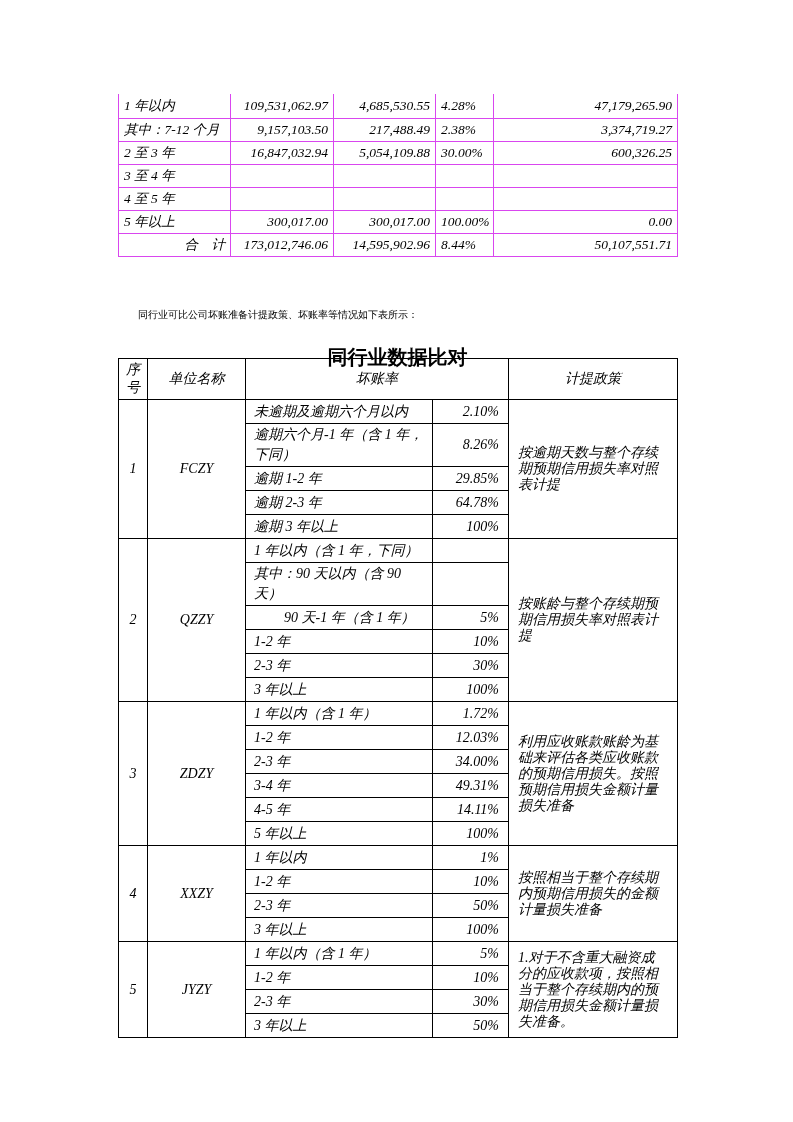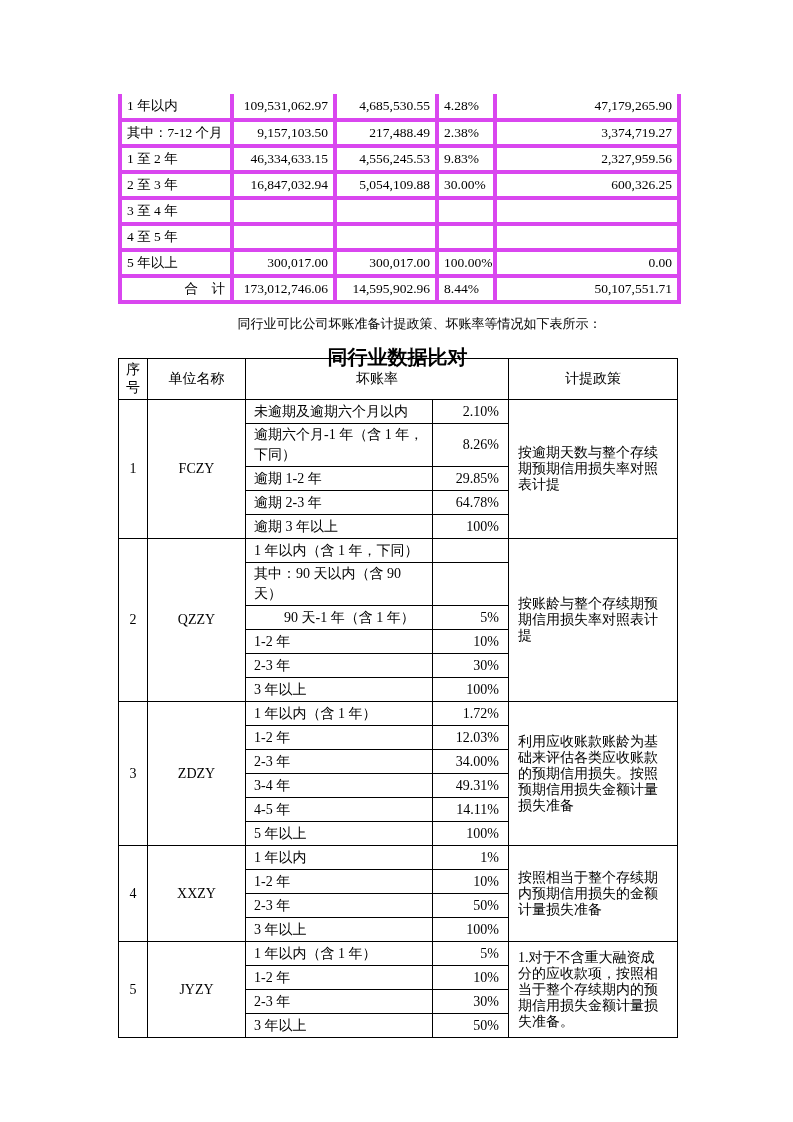--- a/index.html
+++ b/index.html
@@ -3,36 +3,36 @@
 <meta charset="utf-8">
 <style>
   html,body { margin:0; padding:0; background:#ffffff; }
   .sheet {
     position:relative; width:793px; height:1122px; background:#ffffff;
     color:#000; font-family:"Liberation Serif","DejaVu Serif",serif;
     overflow:hidden;
   }
 
   
-  table { border-collapse:collapse; table-layout:fixed; }
+  table { border-collapse:collapse; table-layout:fixed;font-style:italic; }
   .t1 { position:absolute; top:94px; left:118px; width:559px; }
   .t1 td {
-    border:4px solid #d946ef; font-size:13.5px; height:22px;
+    border:1px solid #d946ef; font-size:13.5px; height:22px;
     padding:0 5px; overflow:hidden; white-space:nowrap;
   }
   .t1 tr.first td { border-top:none; height:24px; }
   .t1 td.lbl { text-align:left; }
   .t1 td.num { text-align:right; }
   .t1 td.pct { text-align:left; }
   .t1 tr.total td.lbl { text-align:right; }
 
   
   .para {
-    position:absolute; top:304px; left:118px; width:559px; margin:9px;
-    font-size:13px; line-height:22px; text-indent:2em;text-align:center;
+    position:absolute; top:304px; left:118px; width:559px; margin:0;
+    font-size:10px; line-height:22px; text-indent:2em;
   }
 
   
   .tbl-title {
     position:absolute; top:344px; left:118px; width:559px; margin:0;
     text-align:center; font-size:20px; font-weight:bold;
     font-family:"Liberation Sans","DejaVu Sans",sans-serif;
   }
 
   
@@ -73,27 +73,20 @@
           <td class="num">4,685,530.55</td>
           <td class="pct">4.28%</td>
           <td class="num">47,179,265.90</td>
         </tr>
         <tr>
           <td class="lbl">其中：7-12 个月</td>
           <td class="num">9,157,103.50</td>
           <td class="num">217,488.49</td>
           <td class="pct">2.38%</td>
           <td class="num">3,374,719.27</td>
-        </tr>
-        <tr>
-          <td class="lbl">1 至 2 年</td>
-          <td class="num">46,334,633.15</td>
-          <td class="num">4,556,245.53</td>
-          <td class="pct">9.83%</td>
-          <td class="num">2,327,959.56</td>
         </tr>
         <tr>
           <td class="lbl">2 至 3 年</td>
           <td class="num">16,847,032.94</td>
           <td class="num">5,054,109.88</td>
           <td class="pct">30.00%</td>
           <td class="num">600,326.25</td>
         </tr>
         <tr>
           <td class="lbl">3 至 4 年</td>

